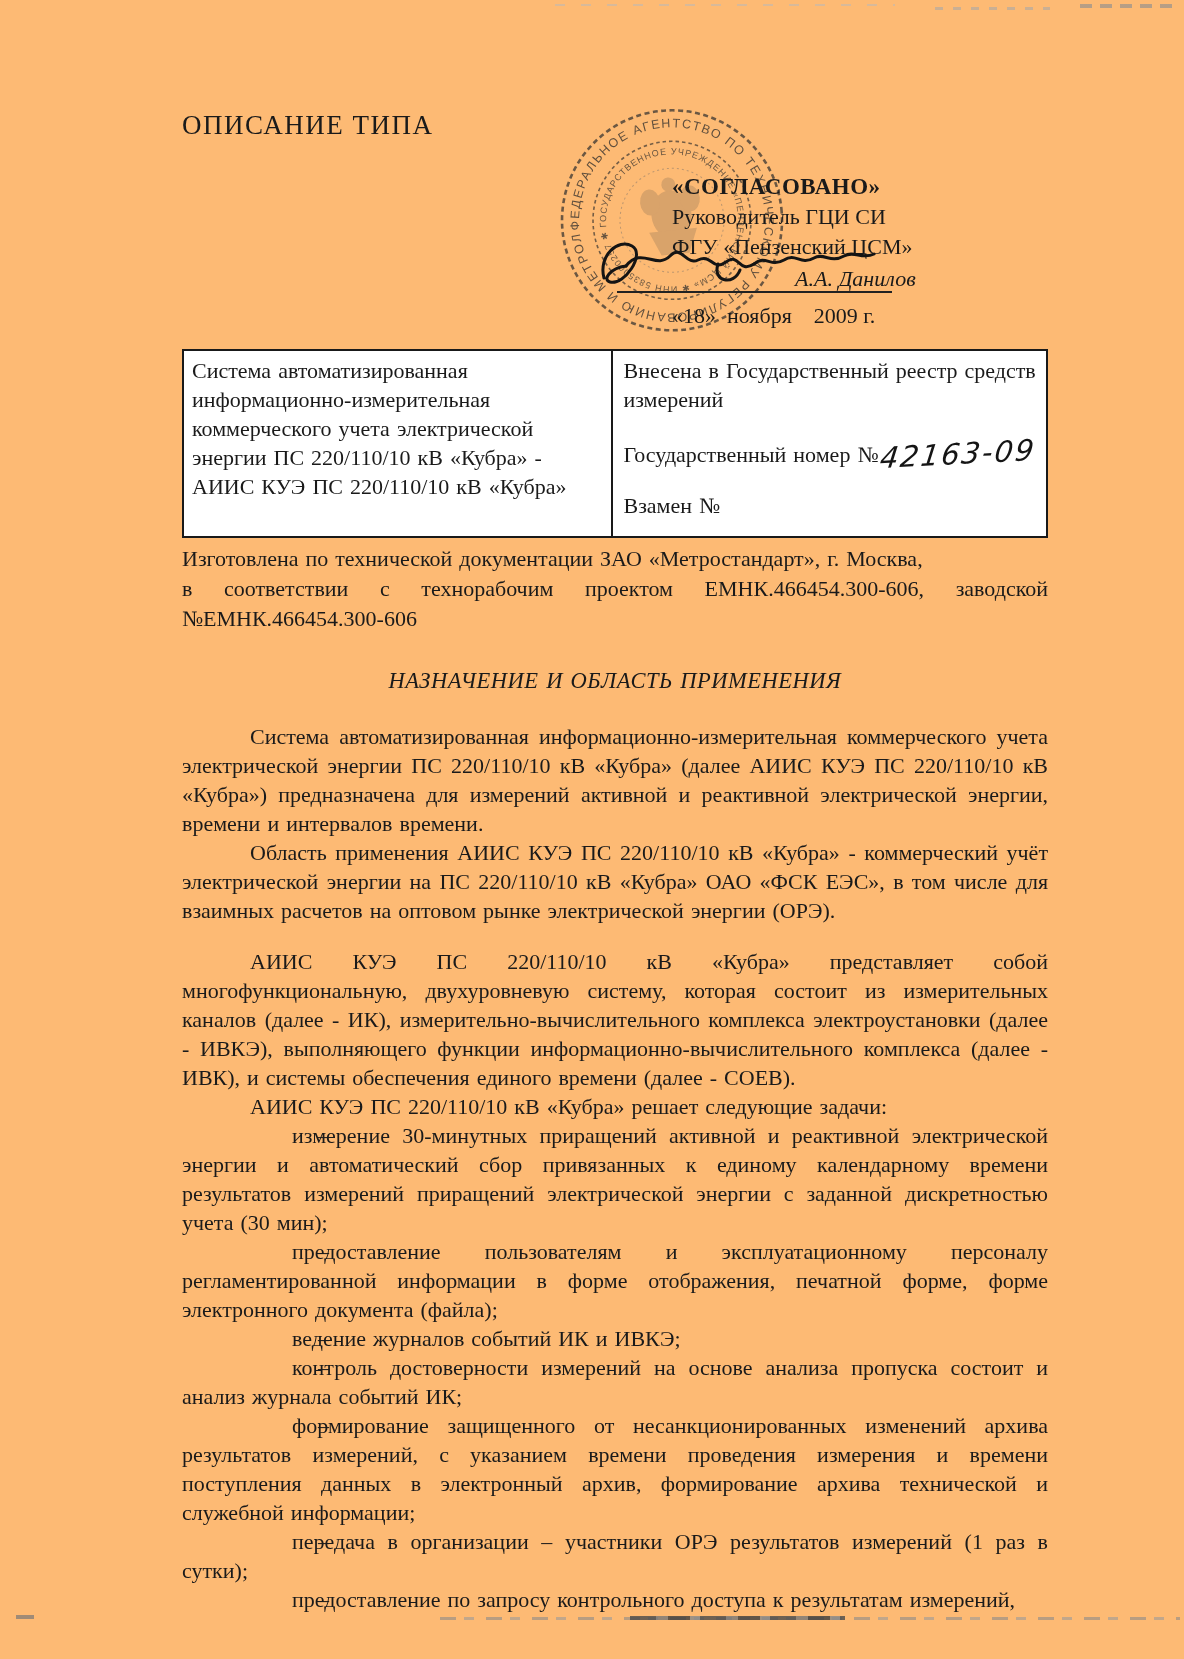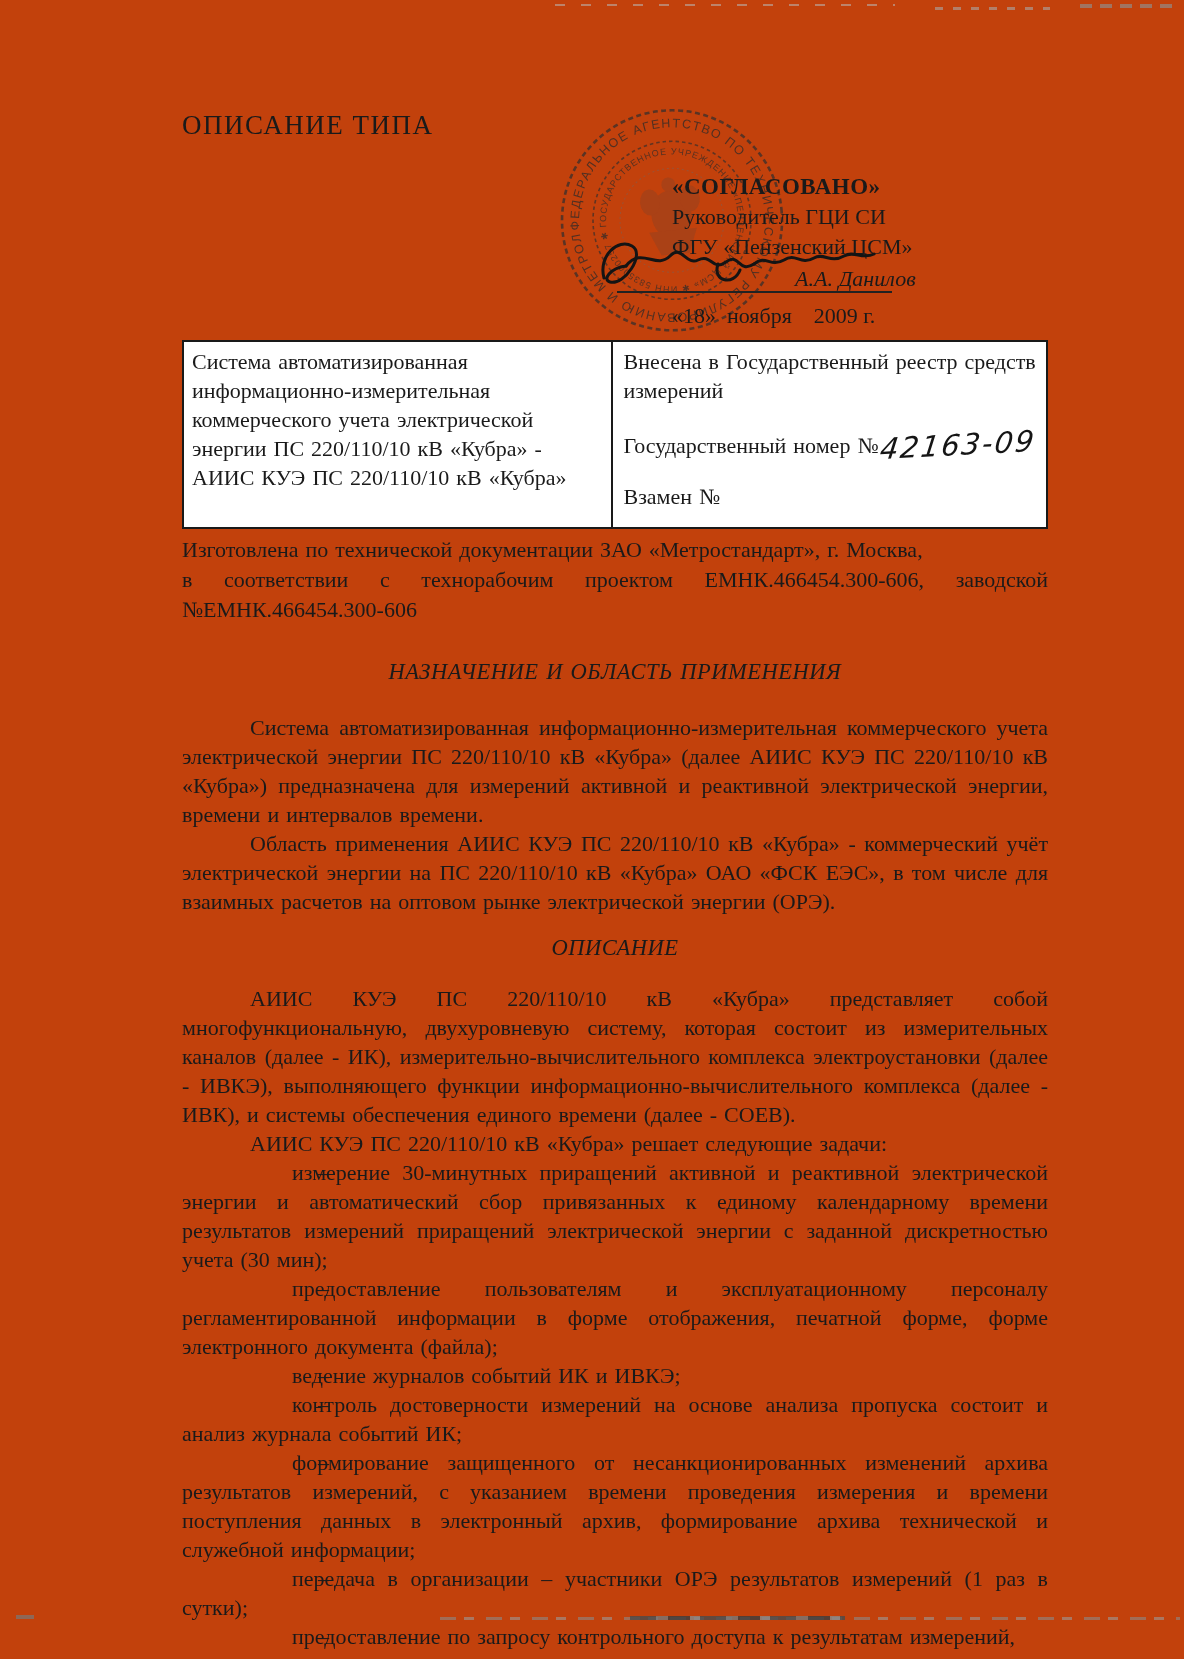--- a/index.html
+++ b/index.html
@@ -1,20 +1,20 @@
 <!DOCTYPE html>
 <html><head>
 <meta charset="utf-8">
 <style>
   html,body{margin:0;padding:0;background:#e8e8e8;}
   .page{
     position:relative;
     width:1184px;height:1659px;
     margin:0 auto;
-    background:#c2410c;
+    background:#fdba74;
     font-family:"Liberation Serif", serif;
     color:#1a1a1a;
     overflow:hidden;
   }
   
   .artifact{position:absolute;pointer-events:none;}
   .artifact-top-1{top:4px;left:555px;width:340px;height:2px;
     background:repeating-linear-gradient(90deg,#b9b9b9 0 10px,transparent 10px 26px);opacity:.55;}
   .artifact-top-2{top:7px;left:935px;width:115px;height:3px;
     background:repeating-linear-gradient(90deg,#a8a8a8 0 8px,transparent 8px 18px);opacity:.6;}
@@ -40,21 +40,21 @@
   .approval .status{font-weight:bold;font-size:23px;letter-spacing:.5px;}
   .approval .line{white-space:nowrap;}
   .signer-row{position:relative;height:34px;font-style:italic;}
   .signer-name{position:absolute;left:123px;top:2px;white-space:nowrap;}
   .signature-scrawl{position:absolute;left:-78px;top:-28px;width:300px;height:62px;}
   .signature-rule{position:absolute;left:-55px;top:29px;width:275px;border-top:2px solid #222;}
   .approval .date{white-space:pre;margin-top:5px;}
 
   
   .content{
-    position:absolute;left:182px;top:340px;width:866px;
+    position:absolute;left:182px;top:349px;width:866px;
     font-size:22px;line-height:29px;text-align:justify;word-spacing:1.5px;
   }
   .reg-table{display:flex;border:2.5px solid #191919;background:#fff;}
   .cell-left{width:456px;border-right:2px solid #191919;padding:5px 8px 10px 8px;text-align:left;}
   .cell-right{flex:1;padding:5px 10px 16px 10px;text-align:left;}
   .cell-right .blk2{margin-top:24px;white-space:nowrap;}
   .cell-right .blk3{margin-top:22px;}
   .handwritten{
     display:inline-block;
     font-family:"DejaVu Sans", sans-serif;
@@ -153,21 +153,20 @@
     <div class="made-by">
       <div>Изготовлена по технической документации ЗАО «Метростандарт», г. Москва,</div>
       <div class="just">в соответствии с технорабочим проектом ЕМНК.466454.300-606, заводской</div>
       <div>№ЕМНК.466454.300-606</div>
     </div>
 
     <div class="sec-heading">НАЗНАЧЕНИЕ И ОБЛАСТЬ ПРИМЕНЕНИЯ</div>
     <p class="body first-gap">Система автоматизированная информационно-измерительная коммерческого учета электрической энергии ПС 220/110/10 кВ «Кубра» (далее  АИИС КУЭ ПС 220/110/10 кВ «Кубра»)  предназначена для измерений активной и реактивной электрической энергии, времени и интервалов времени.</p>
     <p class="body">Область применения АИИС КУЭ ПС 220/110/10 кВ «Кубра» - коммерческий учёт электрической энергии на  ПС 220/110/10 кВ «Кубра» ОАО «ФСК ЕЭС», в том числе для взаимных расчетов на оптовом рынке электрической энергии (ОРЭ).</p>
 
-    <div class="sec-heading desc">ОПИСАНИЕ</div>
     <p class="body" style="margin-top:22px">АИИС КУЭ ПС 220/110/10 кВ «Кубра» представляет собой многофункциональную, двухуровневую систему, которая состоит из измерительных каналов (далее - ИК), измерительно-вычислительного комплекса электроустановки  (далее - ИВКЭ), выполняющего функции  информационно-вычислительного комплекса (далее - ИВК), и системы обеспечения единого времени (далее - СОЕВ).</p>
     <p class="body">АИИС КУЭ ПС 220/110/10 кВ «Кубра» решает следующие задачи:</p>
 
     <p class="li"><span class="marker">–</span><span class="marker-gap"></span><span>измерение 30-минутных приращений активной и реактивной электрической энергии и автоматический сбор привязанных к единому календарному времени результатов измерений приращений электрической энергии с заданной дискретностью учета (30 мин);</span></p>
     <p class="li"><span class="marker">–</span><span class="marker-gap"></span><span>предоставление пользователям и эксплуатационному персоналу регламентированной информации в форме отображения, печатной форме, форме электронного документа (файла);</span></p>
     <p class="li"><span class="marker">–</span><span class="marker-gap"></span><span>ведение журналов событий ИК и ИВКЭ;</span></p>
     <p class="li"><span class="marker">–</span><span class="marker-gap"></span><span>контроль достоверности измерений на основе анализа пропуска состоит и анализ журнала событий ИК;</span></p>
     <p class="li"><span class="marker">–</span><span class="marker-gap"></span><span>формирование защищенного от несанкционированных изменений архива результатов измерений, с указанием времени проведения измерения и времени поступления данных в электронный архив, формирование архива технической и служебной информации;</span></p>
     <p class="li"><span class="marker">–</span><span class="marker-gap"></span><span>передача в организации – участники ОРЭ  результатов измерений (1 раз в сутки);</span></p>
     <p class="li"><span class="marker">–</span><span class="marker-gap"></span><span>предоставление по запросу контрольного доступа к результатам измерений,</span></p>

